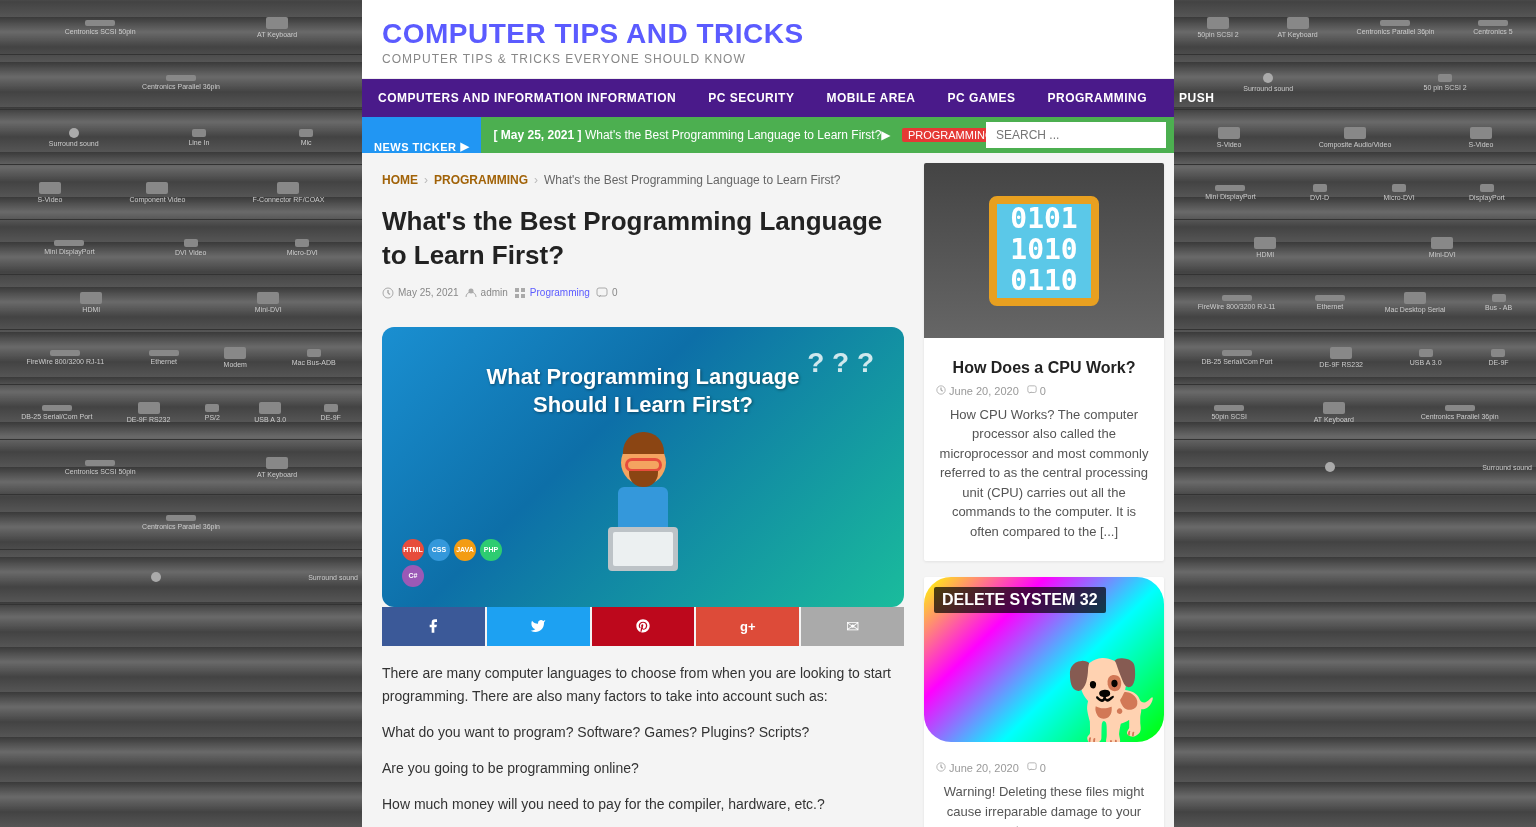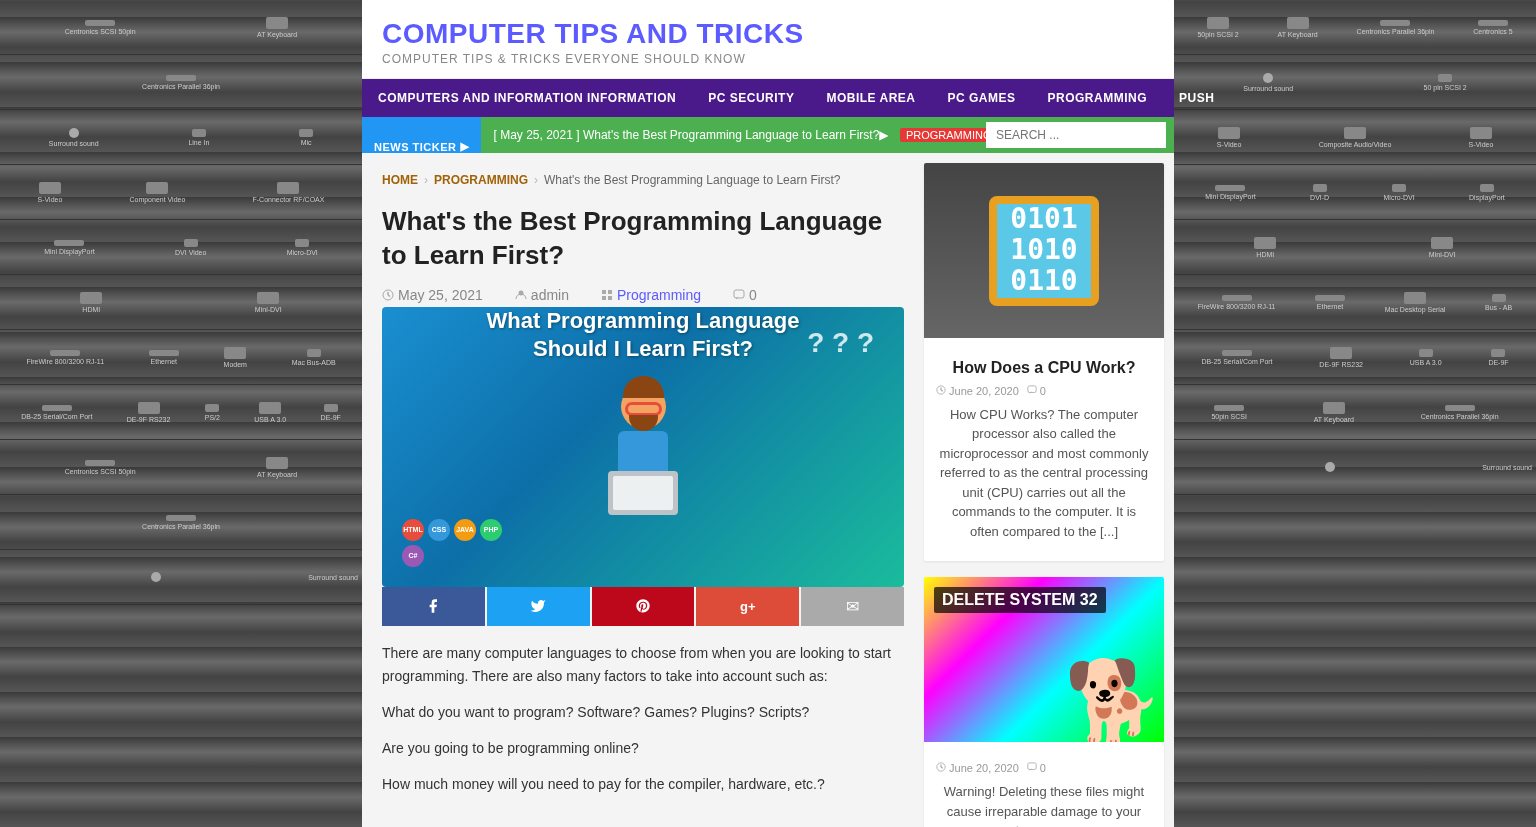--- a/index.html
+++ b/index.html
@@ -93,21 +93,21 @@
       margin-left: 4px;
     }
     .ticker-content {
       color: #fff;
       font-size: 12px;
       padding: 0 12px;
       flex: 1;
       overflow: hidden;
       white-space: nowrap;
     }
-    .ticker-content span.date { font-weight: 400; }
+    .ticker-content span.date { font-weight: 700; }
     .ticker-content span.tag {
       background: #e53935;
       color: #fff;
       padding: 1px 6px;
       border-radius: 2px;
       font-size: 11px;
       margin-left: 8px;
     }
     .ticker-search {
       background: #fff;
@@ -155,38 +155,38 @@
       font-size: 26px;
       font-weight: 800;
       color: #222;
       line-height: 1.3;
       margin-bottom: 14px;
     }
 
     .article-meta {
       display: flex;
       align-items: center;
-      gap: 32px;
-      font-size: 14px;
+      gap: 6px;
+      font-size: 10px;
       color: #888;
-      margin-bottom: 4px;
+      margin-bottom: 28px;
     }
     .article-meta span { display: flex; align-items: center; gap: 4px; }
 
     
     .featured-image {
       width: 100%;
       height: 280px;
       background: linear-gradient(135deg, #1a8fd1 0%, #0d6fa8 40%, #1abc9c 100%);
-      border-radius: 4px;
+      border-radius: 12px;
       margin-bottom: 0;
       display: flex;
       flex-direction: column;
       align-items: center;
-      justify-content: flex-start;
+      justify-content: center;
       position: relative;
       overflow: hidden;
     }
     .featured-image-title {
       color: #fff;
       font-size: 22px;
       font-weight: 800;
       text-align: center;
       text-shadow: 1px 1px 3px rgba(0,0,0,0.4);
       margin-bottom: 20px;
@@ -337,20 +337,21 @@
     .delete-img {
       width: 100%;
       height: 165px;
       background: linear-gradient(135deg, #ff0 0%, #f0f 30%, #0ff 60%, #0f0 100%);
       display: flex;
       align-items: flex-start;
       justify-content: flex-start;
       padding: 10px;
       position: relative;
       overflow: hidden;
+      border-radius: 27px;
     }
     .delete-text-overlay {
       background: rgba(0,0,0,0.7);
       color: #fff;
       font-size: 16px;
       font-weight: 900;
       padding: 4px 8px;
       border-radius: 2px;
       z-index: 2;
     }

